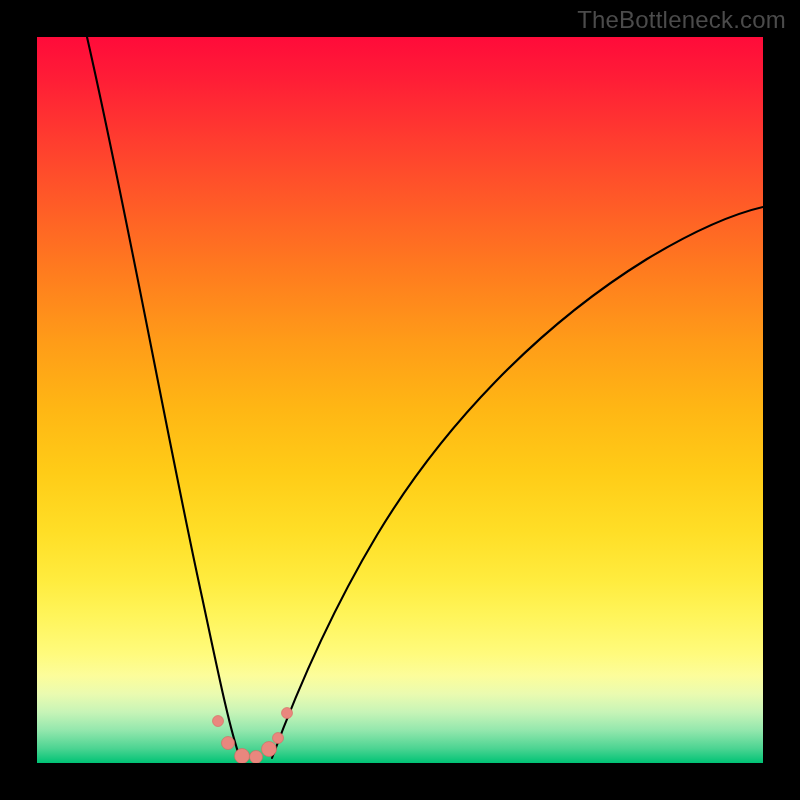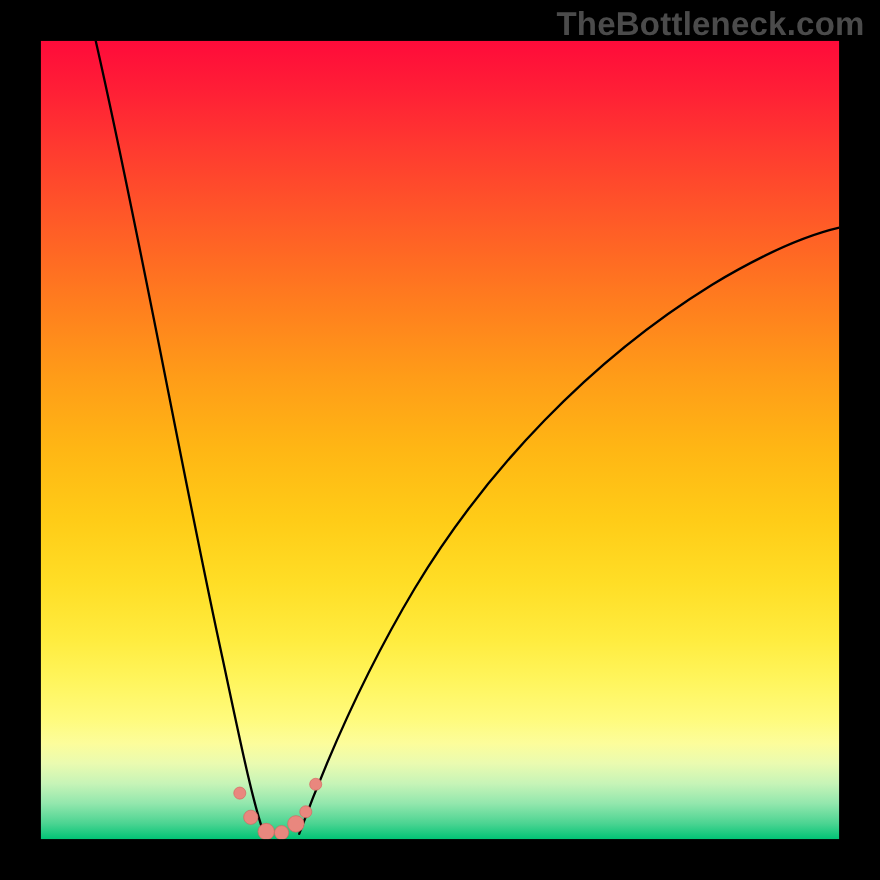--- a/index.html
+++ b/index.html
@@ -53,22 +53,22 @@
       #93e7ad 95.5%,
       #4cd492 98%,
       #00c375 100%
     );
   }
   .watermark {
     position: absolute;
     top: 6px;
     right: 14px;
     color: #4b4b4b;
-    font-size: 30px;
-    font-weight: 700;
+    font-size: 24px;
+    font-weight: 400;
     letter-spacing: 0.2px;
     z-index: 10;
   }
   svg.curves {
     position: absolute;
     left: 0;
     top: 0;
   }
 </style>
 </head>

